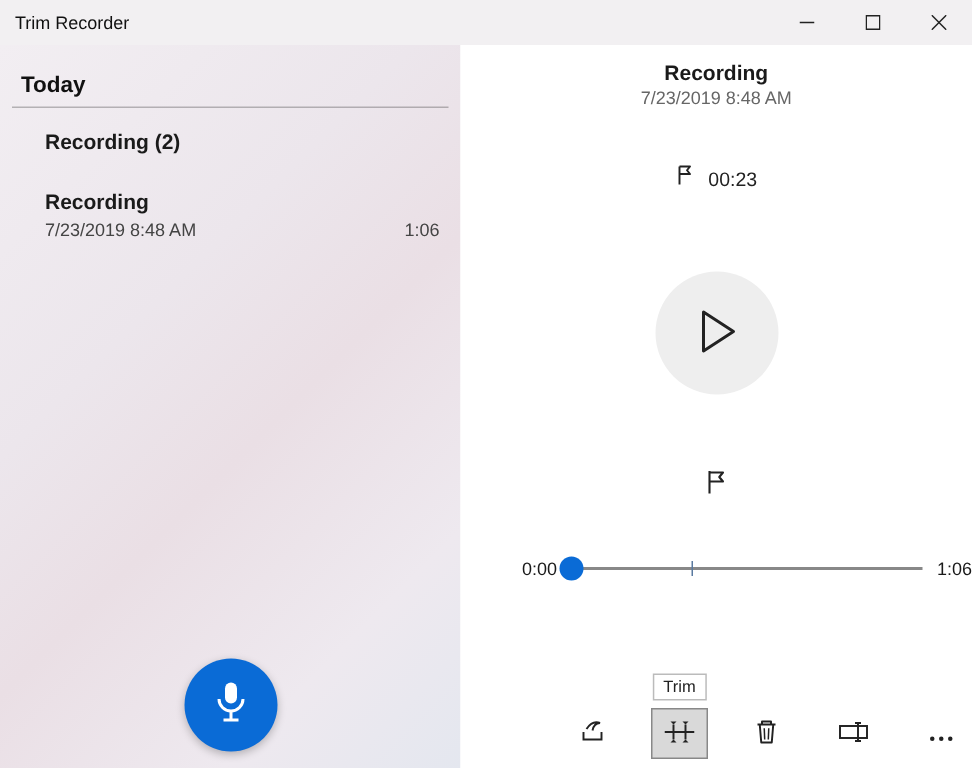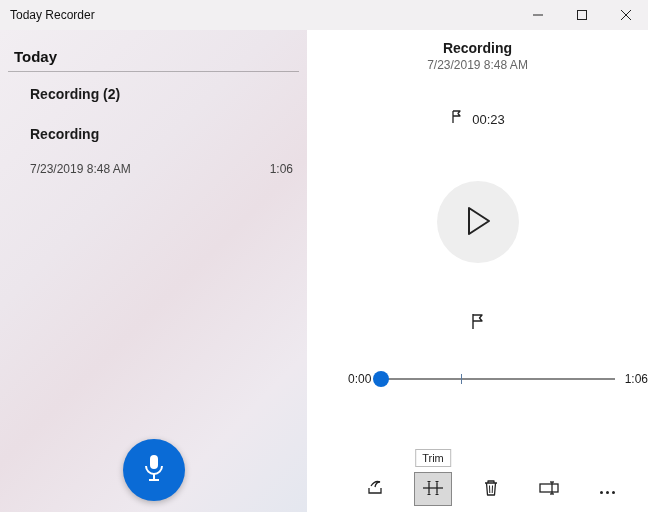--- a/index.html
+++ b/index.html
@@ -47,21 +47,20 @@
   .group-divider {
     height: 1px;
     background: rgba(0,0,0,0.25);
     margin: 0 8px 2px 8px;
   }
   .rec-item {
     padding: 12px 14px 12px 30px;
     display: flex;
     flex-direction: column;
     position: relative;
-    gap: 16px;
   }
   .rec-item .name { font-size: 14px; font-weight: 600; }
   .rec-item .meta {
     display: flex;
     justify-content: space-between;
     margin-top: 4px;
     font-size: 12px;
     color: #444;
   }
   .record-btn-wrap {
@@ -141,21 +140,21 @@
     left: 0%;
     top: 50%;
     width: 16px; height: 16px;
     margin-left: -8px; margin-top: -8px;
     background: #0a6bd6;
     border-radius: 50%;
   }
   .bottom-bar {
     position: absolute;
     bottom: 6px;
-    right: 22px;
+    right: 2px;
     display: flex;
     align-items: flex-end;
     gap: 20px;
   }
   .tool-btn {
     width: 38px; height: 34px;
     display: flex; align-items: center; justify-content: center;
     position: relative;
   }
   .tool-btn.active {
@@ -175,21 +174,21 @@
     color: #222;
   }
   .more-dots span {
     width: 3px; height: 3px; background: #222; border-radius: 50%; display: inline-block; margin: 0 1.5px;
   }
 </style>
 </head>
 <body>
 
 <div class="titlebar">
-  <div class="title">Today Recorder</div>
+  <div class="title">Trim Recorder</div>
   <div class="spacer"></div>
   <div class="win-btn">
     <svg width="10" height="10">
         <line x1="0" y1="5" x2="10" y2="5" stroke="#222" stroke-width="1"></line>
       </svg>
   </div>
   <div class="win-btn">
     <svg width="10" height="10">
         <rect x="0.5" y="0.5" width="9" height="9" fill="none" stroke="#222" stroke-width="1"></rect>
       </svg>

